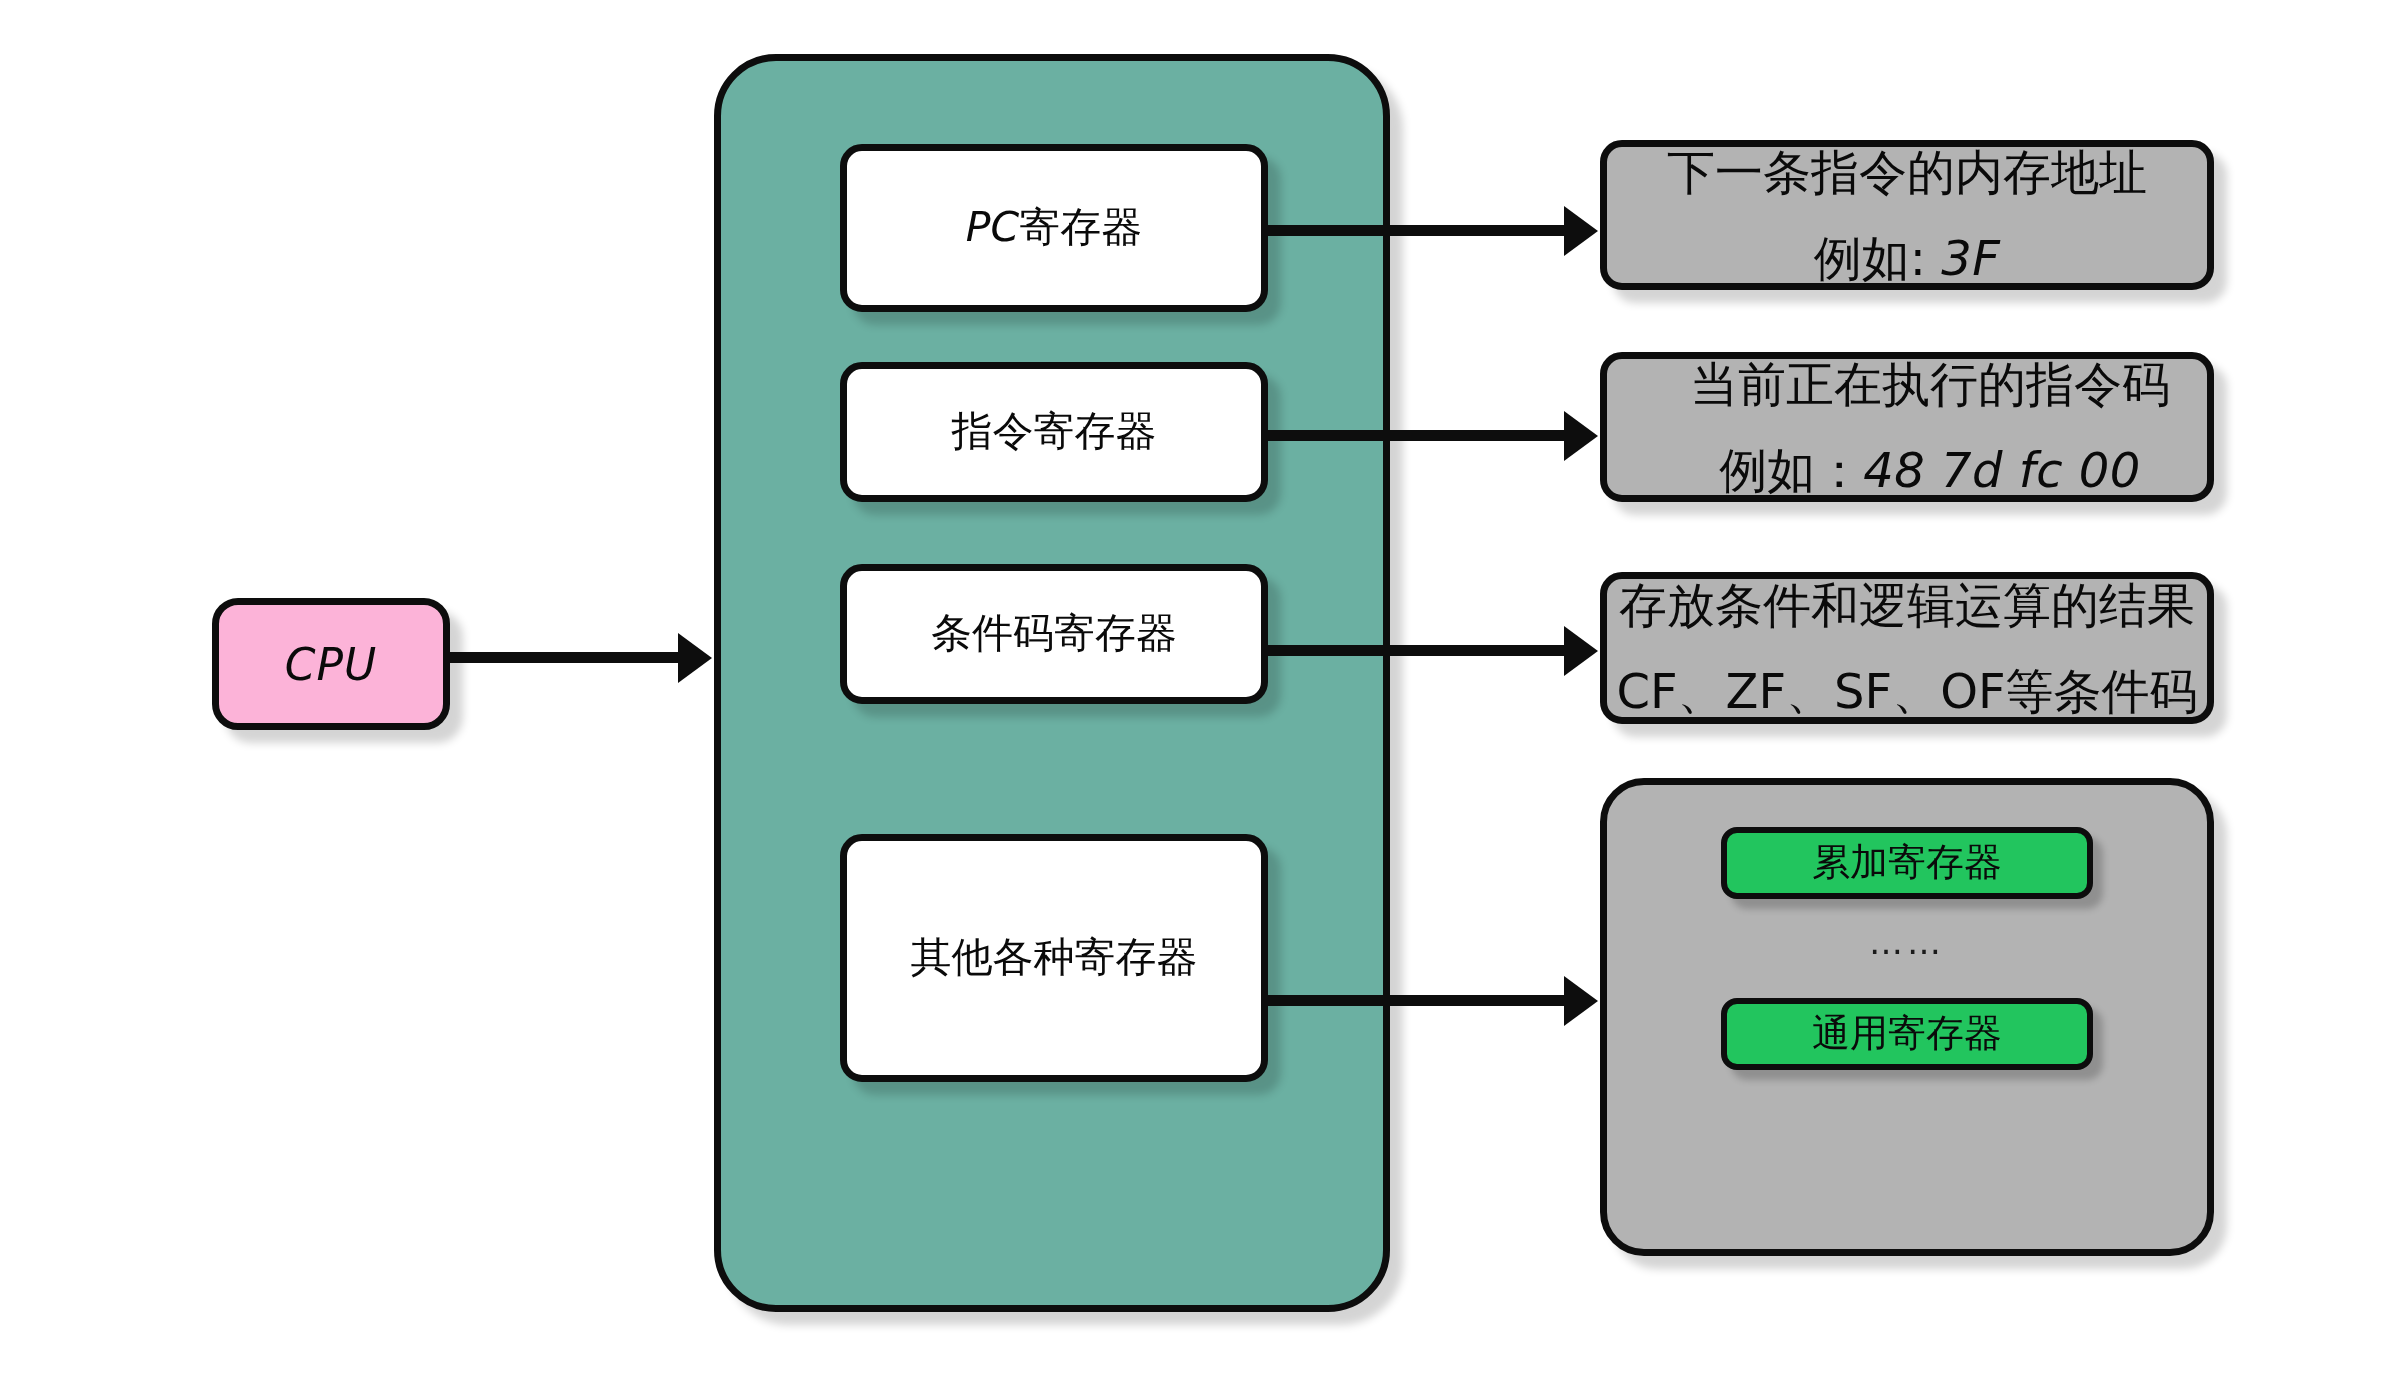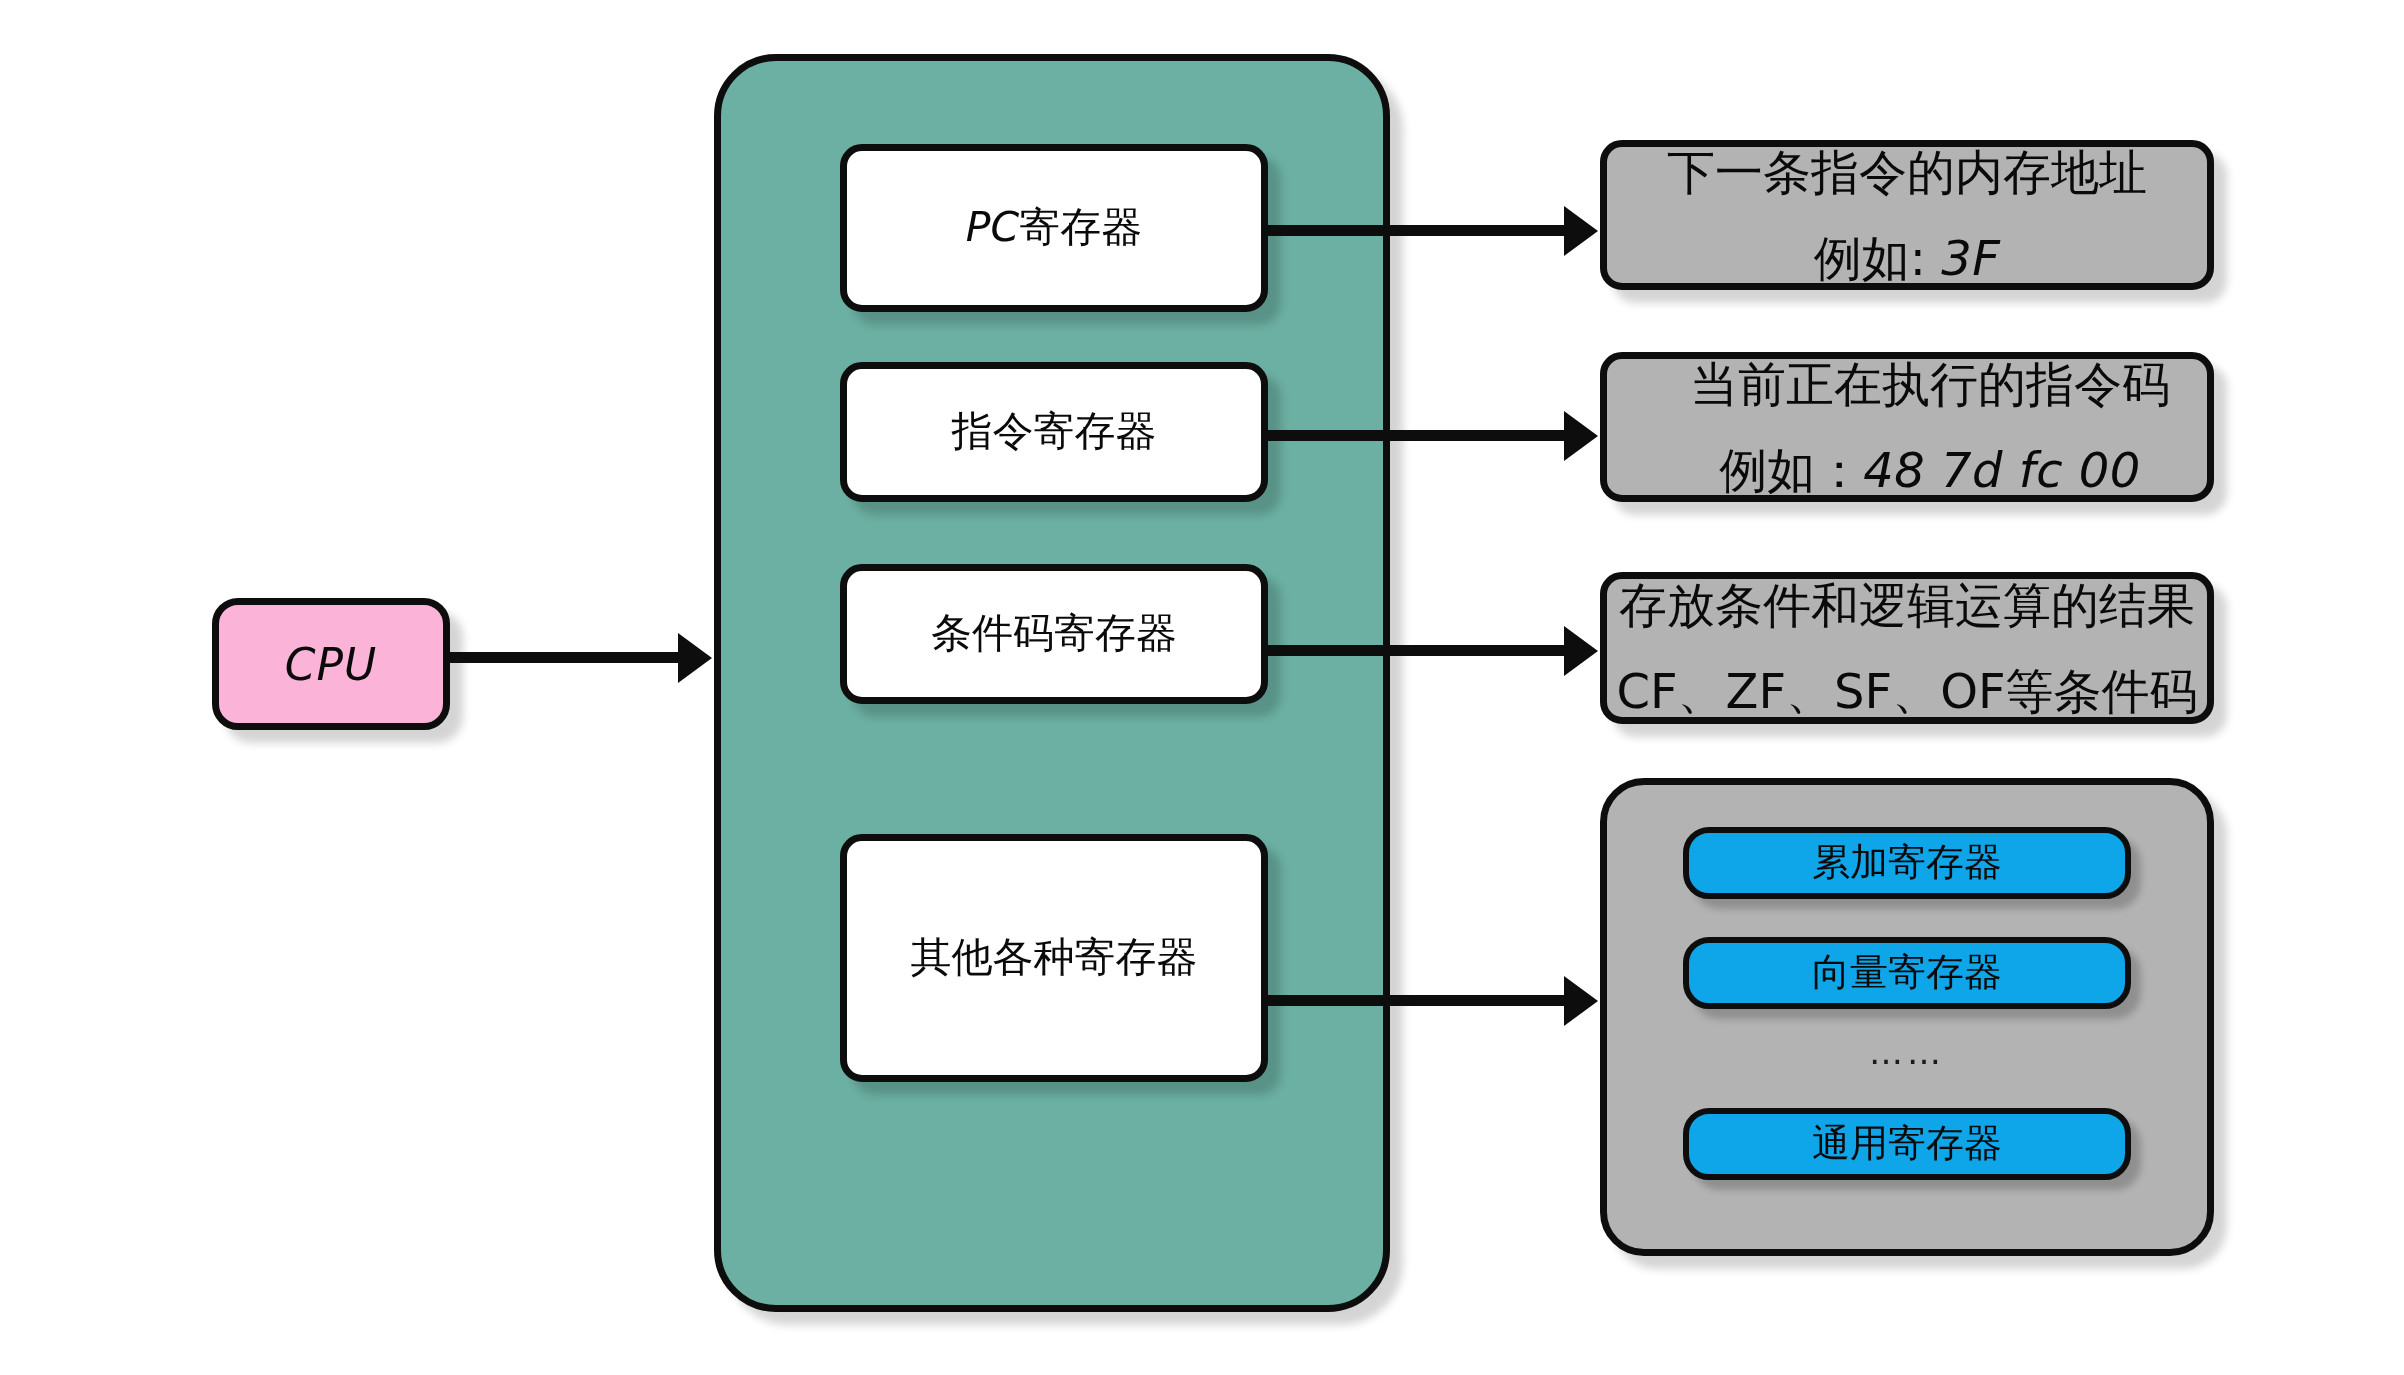--- a/index.html
+++ b/index.html
@@ -112,25 +112,25 @@
     width: 614px;
     height: 478px;
     background: #b3b3b3;
     border-radius: 44px;
     justify-content: flex-start;
     padding-top: 32px;
   }
   .sub-reg {
     position: relative;
     box-sizing: border-box;
-    width: 448px;
+    width: 372px;
     height: 72px;
-    background: #0ea5e9;
+    background: #22c55e;
     border: 6px solid #0d0d0d;
-    border-radius: 26px;
+    border-radius: 16px;
     display: flex;
     align-items: center;
     justify-content: center;
     font-size: 38px;
     color: #0a0a0a;
     box-shadow: 10px 10px 7px rgba(0,0,0,0.20);
   }
   #sub-acc { margin-top: 10px; }
   #sub-vec { margin-top: 38px; }
   #sub-gen { margin-top: 34px; }
@@ -211,22 +211,19 @@
 
   <div class="node shadow note-box" id="note-flags">
     <span class="line">存放条件和逻辑运算的结果</span>
     <span class="line lat">CF、ZF、SF、OF等条件码</span>
   </div>
 
   <div class="node shadow" id="other-group">
     <div class="sub-reg" id="sub-acc">
       <span>累加寄存器</span>
     </div>
-    <div class="sub-reg" id="sub-vec">
-      <span>向量寄存器</span>
-    </div>
     <div id="ellipsis">……</div>
     <div class="sub-reg" id="sub-gen">
       <span>通用寄存器</span>
     </div>
   </div>
 
 </div>
 
 </body></html>

